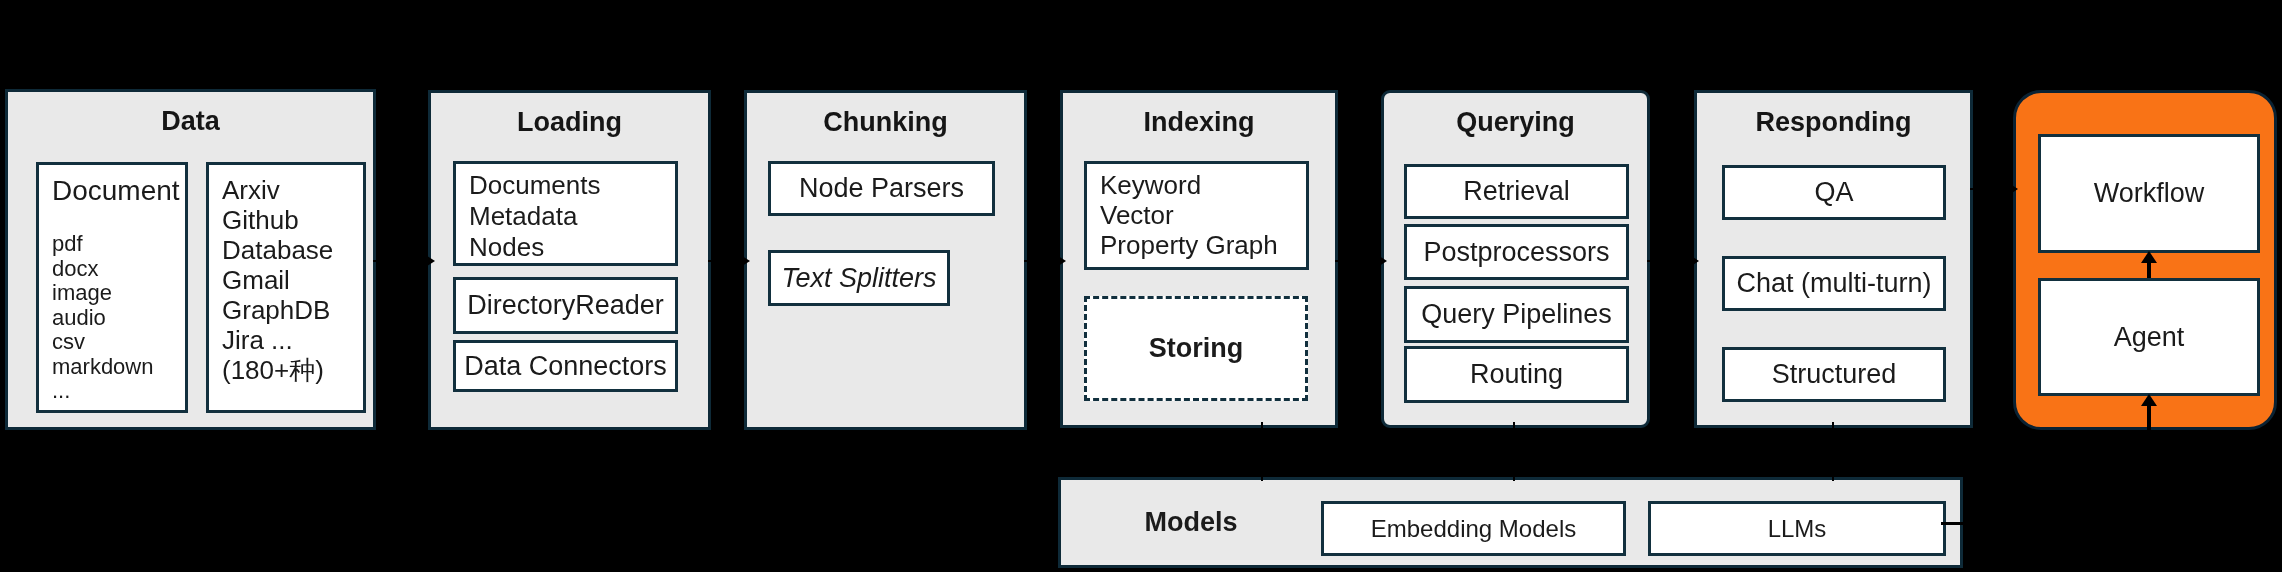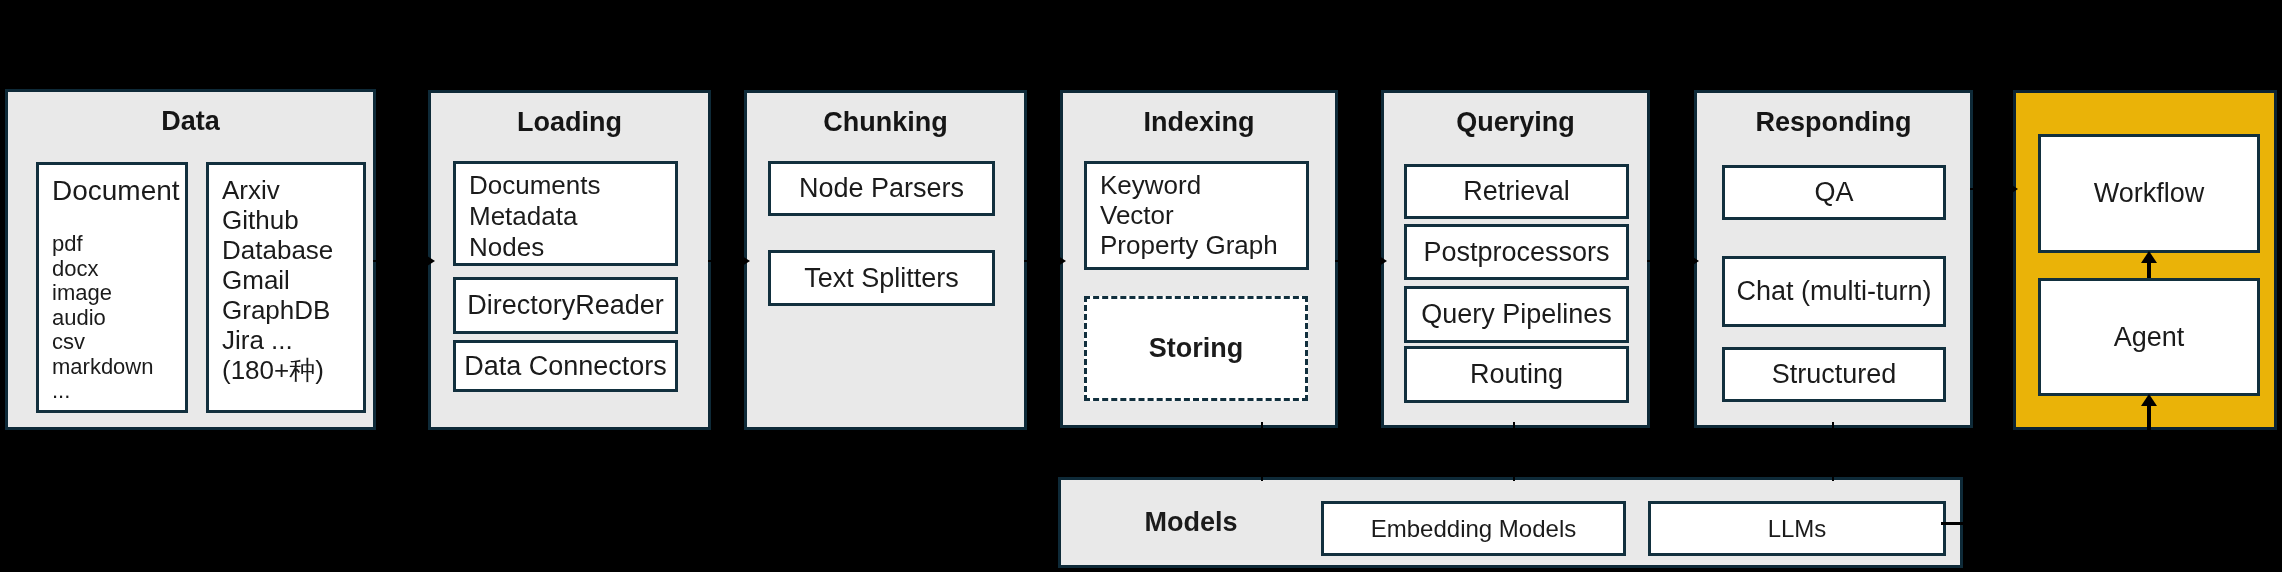--- a/index.html
+++ b/index.html
@@ -1,19 +1,19 @@
 <!DOCTYPE html>
 <html><head>
 <meta charset="utf-8">
 <style>
   html,body{margin:0;padding:0;background:#000;}
   #stage{position:relative;width:2282px;height:572px;background:#000;overflow:hidden;
          font-family:"Liberation Sans","DejaVu Sans",sans-serif;color:#1b1b1b;}
   .panel{position:absolute;background:#e9e9e9;border:3px solid #0e2a38;box-sizing:border-box;}
-  .panel.blue{background:#eab308;border-color:#0a2233;}
+  .panel.blue{background:#f97316;border-color:#0a2233;border-radius:28px;}
   .ptitle{position:absolute;left:0;right:0;top:14px;text-align:center;
           font-size:27px;font-weight:bold;color:#161616;}
   .wbox{position:absolute;background:#ffffff;border:3px solid #12303e;box-sizing:border-box;}
   .wbox.center{display:flex;align-items:center;justify-content:center;font-size:27px;}
   .wbox.dashed{border:3px dashed #12303e;font-weight:bold;}
   .lines{position:absolute;left:13px;top:6px;right:4px;font-size:26px;line-height:31px;}
   .kv-lines{line-height:30px;}
   .doc-head{position:absolute;left:13px;top:10px;font-size:28px;}
   .doc-list{position:absolute;left:13px;top:67px;font-size:22px;line-height:24.5px;}
   .src-list{position:absolute;left:13px;top:10px;font-size:26px;line-height:30px;}
@@ -71,47 +71,47 @@
         <div>Nodes</div>
       </div>
     </div>
     <div class="wbox center" style="left:22px;top:184px;width:225px;height:57px;">DirectoryReader</div>
     <div class="wbox center" style="left:22px;top:247px;width:225px;height:52px;">Data Connectors</div>
   </div>
 
   <div class="panel" style="left:744px;top:90px;width:283px;height:340px;">
     <div class="ptitle">Chunking</div>
     <div class="wbox center" style="left:21px;top:68px;width:227px;height:55px;">Node Parsers</div>
-    <div class="wbox center" style="left:21px;top:157px;width:227px;height:56px;">Text Splitters</div>
+    <div class="wbox center" style="left:21px;top:157px;width:182px;height:56px;font-style:italic;">Text Splitters</div>
   </div>
 
   <div class="panel" style="left:1060px;top:90px;width:278px;height:338px;">
     <div class="ptitle">Indexing</div>
     <div class="wbox" style="left:21px;top:68px;width:225px;height:109px;">
       <div class="lines kv-lines">
         <div>Keyword</div>
         <div>Vector</div>
         <div>Property Graph</div>
       </div>
     </div>
     <div class="wbox dashed center storing-label" style="left:21px;top:203px;width:224px;height:105px;">Storing</div>
   </div>
 
-  <div class="panel" style="left:1381px;top:90px;width:269px;height:338px;">
+  <div class="panel" style="left:1381px;top:90px;width:269px;height:338px;border-radius:9px;">
     <div class="ptitle">Querying</div>
     <div class="wbox center" style="left:20px;top:71px;width:225px;height:55px;">Retrieval</div>
     <div class="wbox center" style="left:20px;top:131px;width:225px;height:56px;">Postprocessors</div>
     <div class="wbox center" style="left:20px;top:193px;width:225px;height:57px;">Query Pipelines</div>
     <div class="wbox center" style="left:20px;top:253px;width:225px;height:57px;">Routing</div>
   </div>
 
   <div class="panel" style="left:1694px;top:90px;width:279px;height:338px;">
     <div class="ptitle">Responding</div>
     <div class="wbox center" style="left:25px;top:72px;width:224px;height:55px;">QA</div>
-    <div class="wbox center" style="left:25px;top:163px;width:224px;height:71px;">Chat (multi-turn)</div>
+    <div class="wbox center" style="left:25px;top:163px;width:224px;height:55px;">Chat (multi-turn)</div>
     <div class="wbox center" style="left:25px;top:254px;width:224px;height:55px;">Structured</div>
   </div>
 
   <div class="panel blue" style="left:2013px;top:90px;width:264px;height:340px;">
     <div class="wbox center" style="left:22px;top:41px;width:222px;height:119px;">Workflow</div>
     <div class="wbox center" style="left:22px;top:185px;width:222px;height:118px;">Agent</div>
 
     <div class="arrow-up" style="left:125px;top:158px;"></div>
     <div class="conn" style="left:131px;top:170px;width:4px;height:15px;"></div>
 

